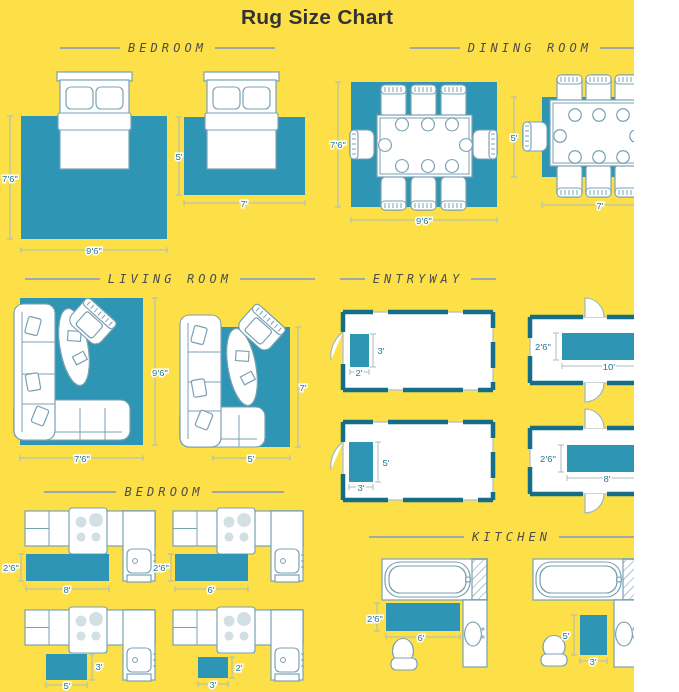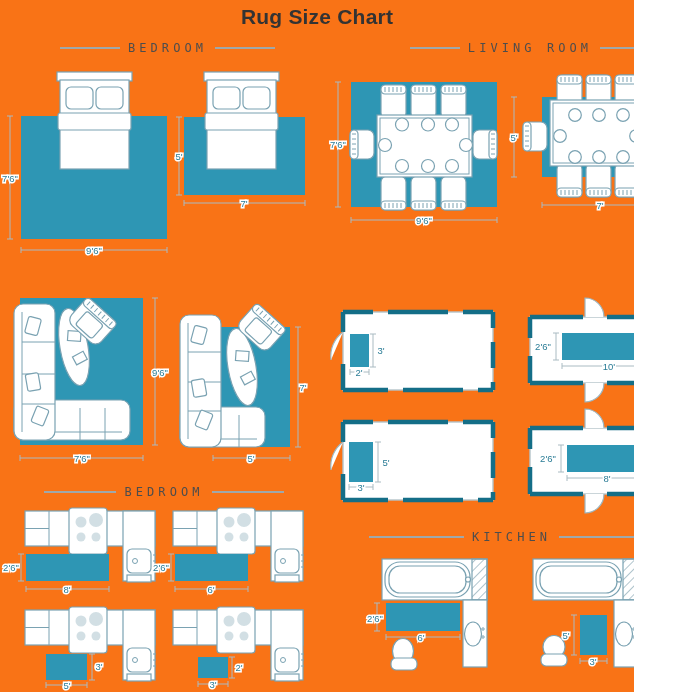--- a/index.html
+++ b/index.html
@@ -1,20 +1,20 @@
 <!DOCTYPE html>
 <html><head>
 <meta charset="utf-8">
 <style>
   html,body{margin:0;padding:0;background:#ffffff;}
-  #stage{position:relative;width:634px;height:692px;background:#f97316;overflow:hidden;
+  #stage{position:relative;width:634px;height:692px;background:#fde047;overflow:hidden;
          font-family:"Liberation Sans",sans-serif;}
   .title{position:absolute;left:0;top:5px;width:100%;text-align:center;
          font-size:21px;font-weight:700;color:#333333;letter-spacing:.2px;}
-  .sec-header{position:absolute;display:flex;align-items:center;gap:8px;height:16px;}
+  .sec-header{position:absolute;display:flex;align-items:center;gap:8px;height:16px;font-style:italic;}
   .sec-header .hline{flex:1;height:1.5px;background:#9fa8ab;}
   .sec-header .sec-label{font-family:"DejaVu Sans Mono","Liberation Mono",monospace;
       font-size:12px;color:#4d4d4d;letter-spacing:.34em;white-space:nowrap;}
   svg{position:absolute;overflow:visible;}
   .rug{fill:#2e96b4;}
   .furn{fill:#ffffff;stroke:#7aa2b2;stroke-width:1.2;}
   .furn-thin{fill:none;stroke:#7aa2b2;stroke-width:1;}
   .base-room{fill:#ffffff;stroke:#b4c3c9;stroke-width:1.4;}
   .wall{stroke:#146e87;stroke-width:4.5;fill:none;}
   .arc{fill:#ffffff;stroke:#9db6c0;stroke-width:1.2;}
@@ -105,21 +105,31 @@
 
   <div class="title">Rug Size Chart</div>
 
   <div class="sec-header" style="left:60px;top:40px;width:215px;">
     <span class="hline"></span>
     <span class="sec-label">BEDROOM</span>
     <span class="hline"></span>
   </div>
   <div class="sec-header" style="left:410px;top:40px;width:240px;">
     <span class="hline"></span>
+    <span class="sec-label">DINING ROOM</span>
+    <span class="hline"></span>
+  </div>
+  <div class="sec-header" style="left:25px;top:271px;width:290px;">
+    <span class="hline"></span>
     <span class="sec-label">LIVING ROOM</span>
+    <span class="hline"></span>
+  </div>
+  <div class="sec-header" style="left:340px;top:271px;width:156px;">
+    <span class="hline"></span>
+    <span class="sec-label">ENTRYWAY</span>
     <span class="hline"></span>
   </div>
   <div class="sec-header" style="left:44px;top:484px;width:240px;">
     <span class="hline"></span>
     <span class="sec-label">BEDROOM</span>
     <span class="hline"></span>
   </div>
   <div class="sec-header" style="left:369px;top:529px;width:285px;">
     <span class="hline"></span>
     <span class="sec-label">KITCHEN</span>

